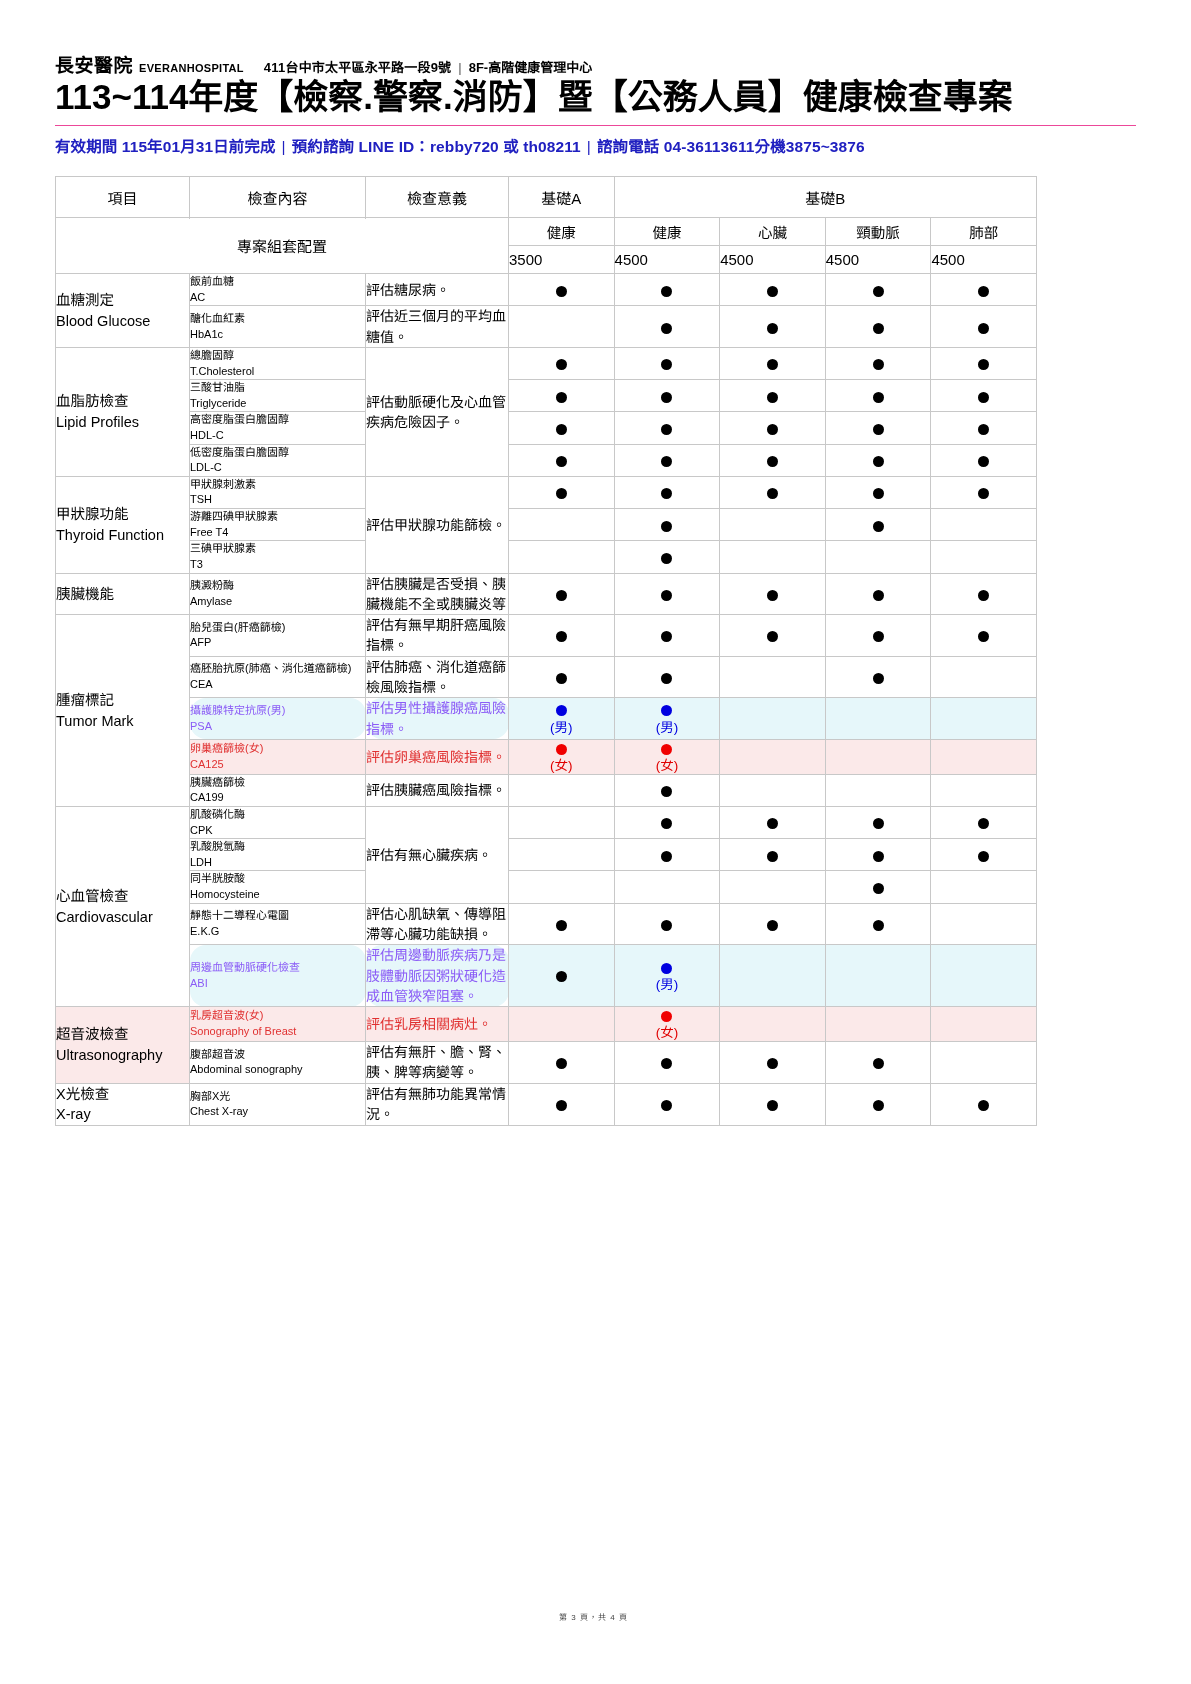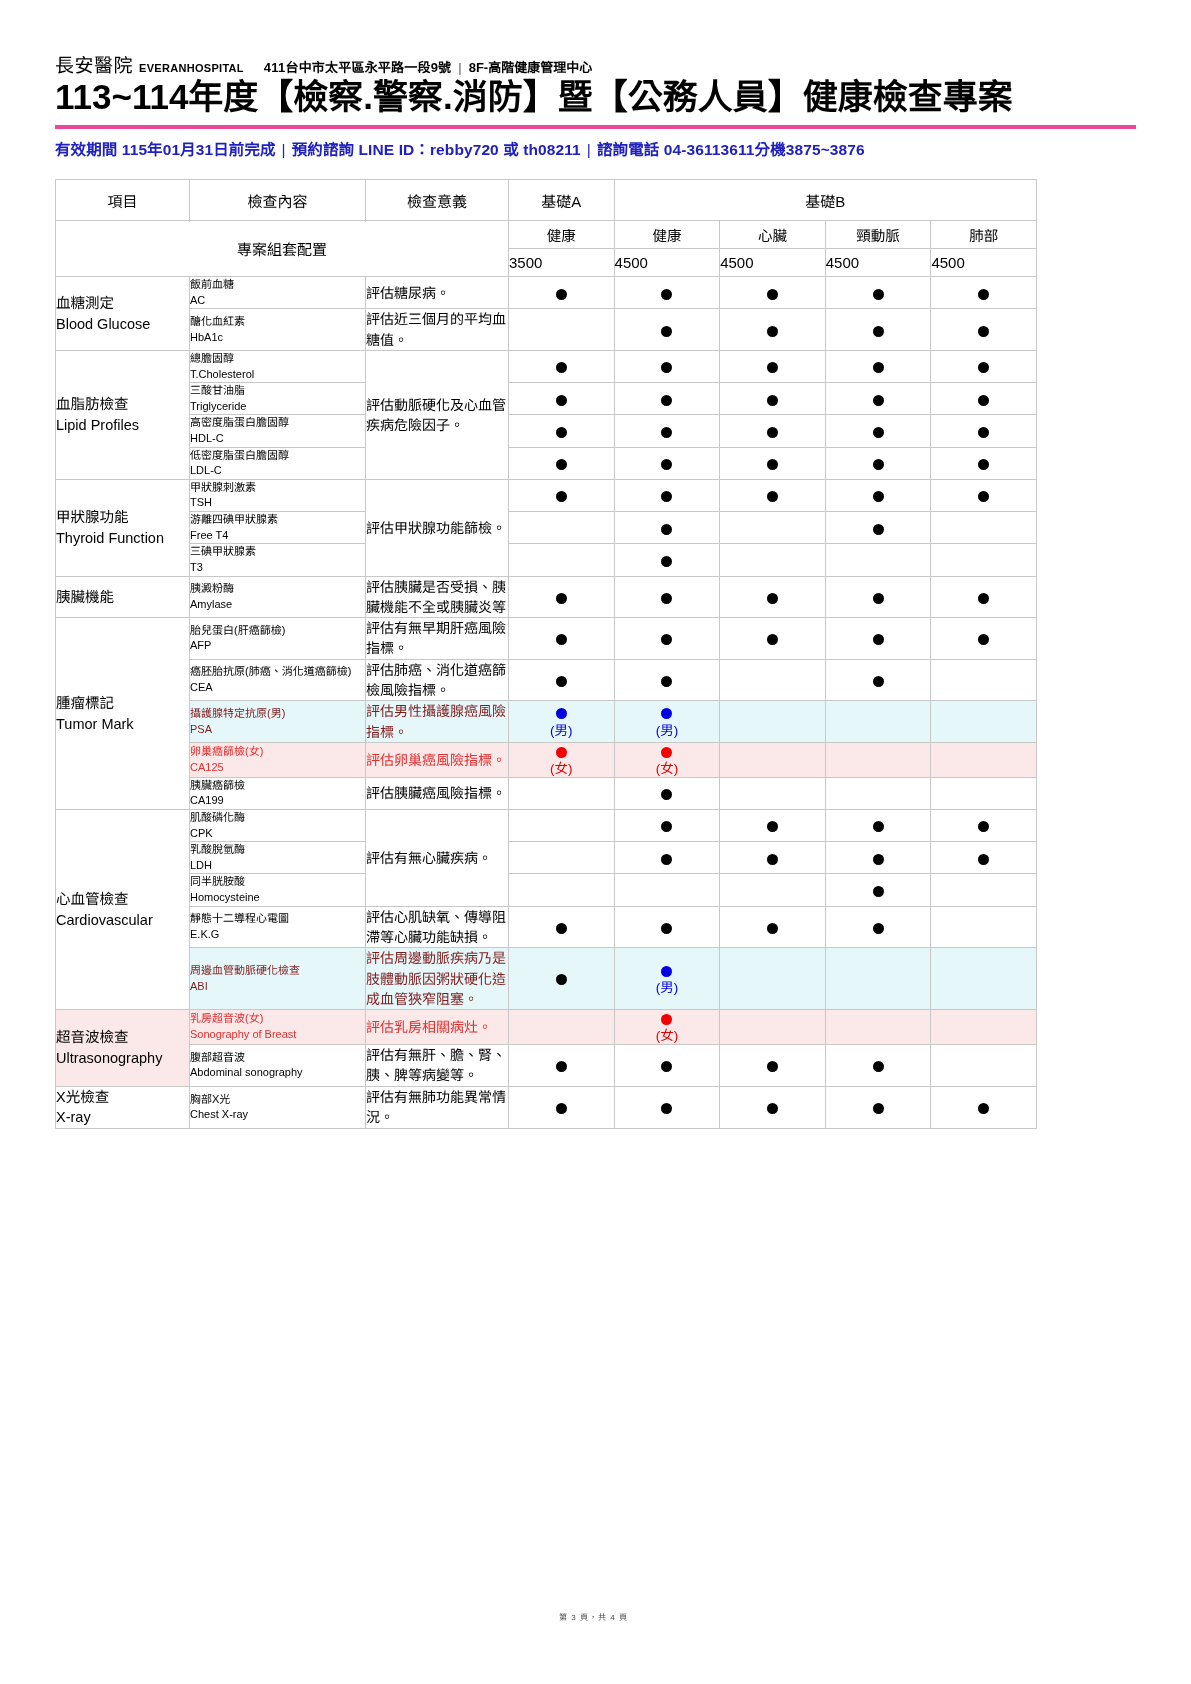--- a/index.html
+++ b/index.html
@@ -25,21 +25,21 @@
 
   
   .clinic-line {
     display: flex;
     align-items: baseline;
     padding-top: 50px;
     white-space: nowrap;
   }
   .clinic-name {
     font-size: 19px;
-    font-weight: normal;
+    font-weight: bold;
     letter-spacing: .5px;
   }
   .clinic-en {
     font-size: 11px;
     font-weight: bold;
     margin-left: 6px;
     letter-spacing: .3px;
   }
   .clinic-addr {
     font-size: 13px;
@@ -60,21 +60,21 @@
 
   .main-title {
     font-size: 35px;
     font-weight: bold;
     letter-spacing: 0px;
     line-height: 1.12;
     white-space: nowrap;
   }
 
   .subline-wrap {
-    border-top: 4px solid #ec4899;
+    border-top: 1px solid #ec4899;
     margin-top: 9px;
     padding-top: 8px;
   }
   .subline {
     color: #2020c0;
     font-size: 15.5px;
     font-weight: bold;
     letter-spacing: .1px;
     white-space: nowrap;
   }
@@ -160,21 +160,21 @@
     display: block;
     font-size: 13.5px;
     margin-top: 3px;
     line-height: 1.1;
   }
   .sexlab.male { color: #0000e0; }
   .sexlab.female { color: #e00000; }
 
   .row-male   { background: #e6f7fa; }
   .row-female { background: #fbe9e9; }
-  .txt-male   { color: #7f1d1d; }
+  .txt-male   { color: #8b5cf6; border-radius: 16px; }
   .txt-female { color: #e03030; }
 
   
   col.c-cat   { width: 134px; }
   col.c-item  { width: 176px; }
   col.c-mean  { width: 143px; }
   col.c-plan  { width: 105.6px; }
 
   
   .footer {

